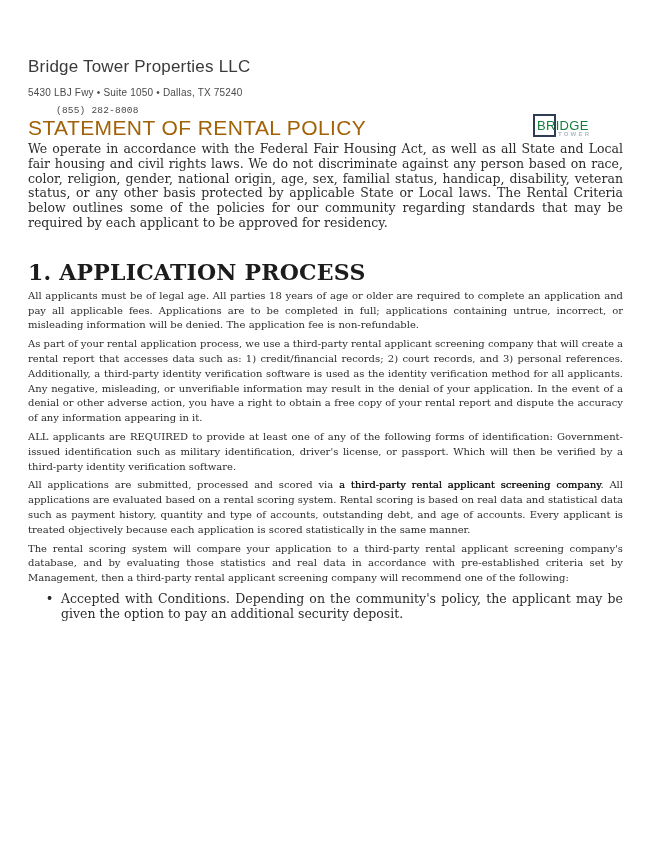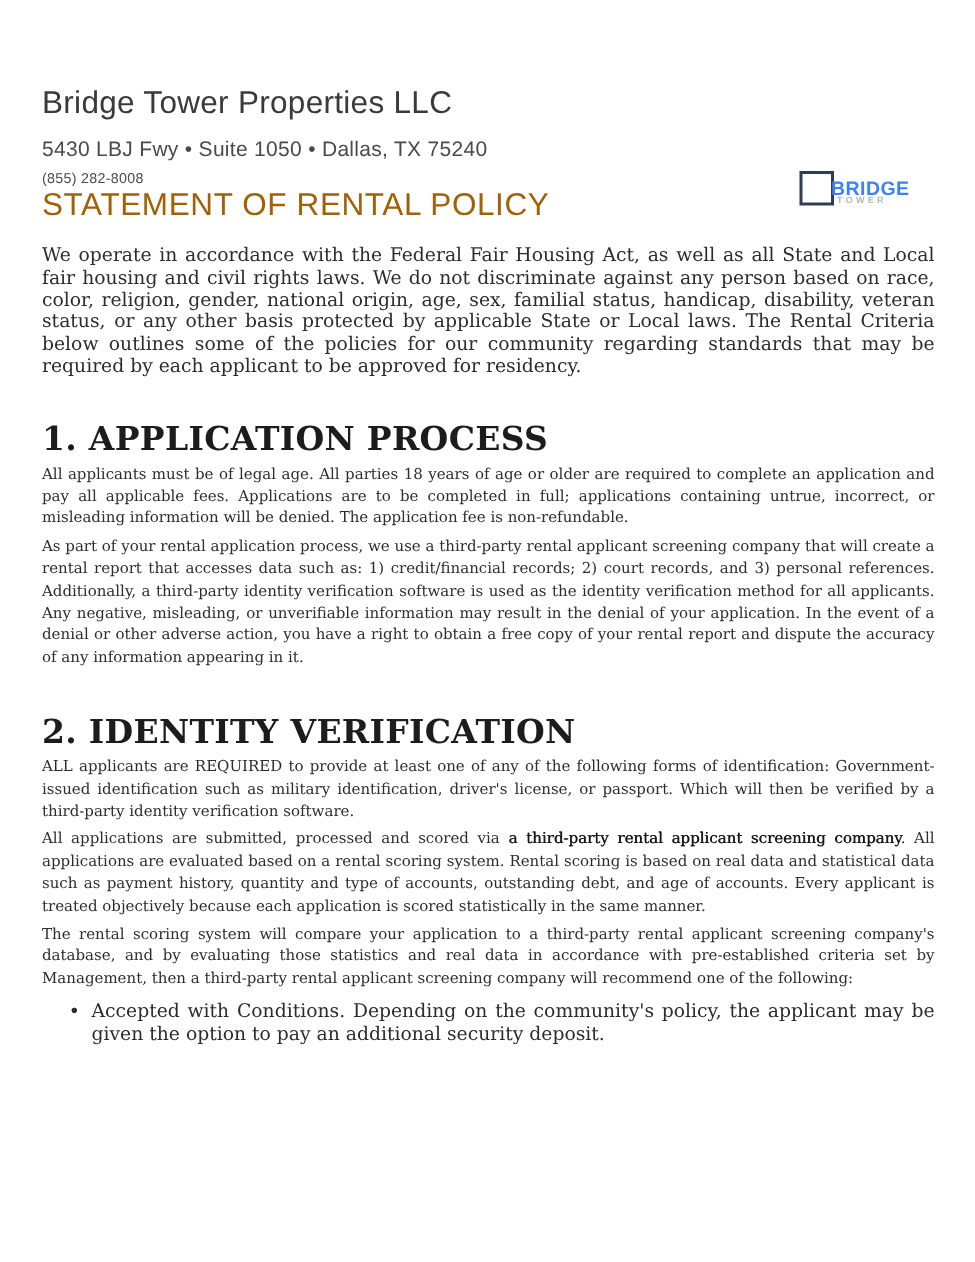--- a/index.html
+++ b/index.html
@@ -16,37 +16,38 @@
     padding: 57px 27px 0 28px;
     font-family: "DejaVu Serif", serif;
     color: #2c2c2c;
     overflow: hidden;
   }
 
   
   .letterhead { position: relative; }
   .company-name {
     font-family: "Liberation Sans", sans-serif;
-    font-size: 21px;
+    font-size: 17px;
     color: #3a3a3a;
     letter-spacing: 0.2px;
   }
   .company-address {
     font-family: "Liberation Sans", sans-serif;
-    font-size: 14px;
+    font-size: 10px;
     color: #4a4a4a;
     margin-top: 10px;
     letter-spacing: 0.2px;
   }
   .company-phone {
-    font-family: Liberation Sans, sans-serif;
+    font-family: Liberation Mono, monospace;
     font-size: 9.5px;
     color: #4a4a4a;
     margin-top: 7px;
     letter-spacing: 0.2px;
+    margin-left: 28px;
   }
 
   
   .logo {
     position: absolute;
     top: 57px;
     right: 28px;
     width: 62px;
     height: 28px;
   }
@@ -54,27 +55,27 @@
     position: absolute;
     left: 0;
     top: 0;
     width: 23px;
     height: 23px;
     border: 2px solid #2e3d54;
     box-sizing: border-box;
   }
   .logo-primary {
     position: absolute;
-    left: 21px;
+    left: 4px;
     top: 4px;
     font-family: "Liberation Sans", sans-serif;
-    font-weight: 700;
+    font-weight: 400;
     font-size: 13px;
     letter-spacing: 0.3px;
-    color: #3b82f6;
+    color: #15803d;
     white-space: nowrap;
   }
   .logo-secondary {
     position: absolute;
     left: 25px;
     top: 17px;
     font-family: "Liberation Sans", sans-serif;
     font-weight: 700;
     font-size: 6px;
     letter-spacing: 2.2px;
@@ -87,21 +88,21 @@
     margin-top: 0;
     font-family: "Liberation Sans", sans-serif;
     font-weight: 400;
     font-size: 21px;
     color: #a16207;
     letter-spacing: 0.4px;
   }
 
   
   .intro {
-    margin-top: 14px;
+    margin-top: 2px;
     font-size: 12.5px;
     line-height: 14.8px;
     text-align: justify;
   }
   .section-heading {
     margin: 28px 0 0 0;
     font-family: "DejaVu Serif", serif;
     font-weight: 700;
     font-size: 22px;
     color: #1c1c1c;
@@ -158,21 +159,20 @@
 
   <p class="intro">We operate in accordance with the Federal Fair Housing Act, as well as all State and Local fair housing and civil rights laws. We do not discriminate against any person based on race, color, religion, gender, national origin, age, sex, familial status, handicap, disability, veteran status, or any other basis protected by applicable State or Local laws. The Rental Criteria below outlines some of the policies for our community regarding standards that may be required by each applicant to be approved for residency.</p>
 
   <div>
     <h2 class="section-heading">1. APPLICATION PROCESS</h2>
     <p class="para">All applicants must be of legal age. All parties 18 years of age or older are required to complete an application and pay all applicable fees. Applications are to be completed in full; applications containing untrue, incorrect, or misleading information will be denied. The application fee is non-refundable.</p>
     <p class="para">As part of your rental application process, we use a third-party rental applicant screening company that will create a rental report that accesses data such as: 1) credit/financial records; 2) court records, and 3) personal references. Additionally, a third-party identity verification software is used as the identity verification method for all applicants. Any negative, misleading, or unverifiable information may result in the denial of your application. In the event of a denial or other adverse action, you have a right to obtain a free copy of your rental report and dispute the accuracy of any information appearing in it.</p>
   </div>
 
   <div>
-    <h2 class="section-heading">2. IDENTITY VERIFICATION</h2>
     <p class="para">ALL applicants are REQUIRED to provide at least one of any of the following forms of identification: Government-issued identification such as military identification, driver's license, or passport. Which will then be verified by a third-party identity verification software.</p>
   </div>
 
   <div>
     <p class="para"><span>All applications are submitted, processed and scored via </span><span class="emph">a third-party rental applicant screening company</span><span>. All applications are evaluated based on a rental scoring system. Rental scoring is based on real data and statistical data such as payment history, quantity and type of accounts, outstanding debt, and age of accounts. Every applicant is treated objectively because each application is scored statistically in the same manner.</span></p>
     <p class="para">The rental scoring system will compare your application to a third-party rental applicant screening company's database, and by evaluating those statistics and real data in accordance with pre-established criteria set by Management, then a third-party rental applicant screening company will recommend one of the following:</p>
 
     <ul class="bullet-list">
       <li class="bullet-item"><span class="bullet-marker">•</span></li>
       <li class="bullet-item"><span class="bullet-marker">•</span><span>Accepted with Conditions. Depending on the community's policy, the applicant may be given the option to pay an additional security deposit.</span></li>

